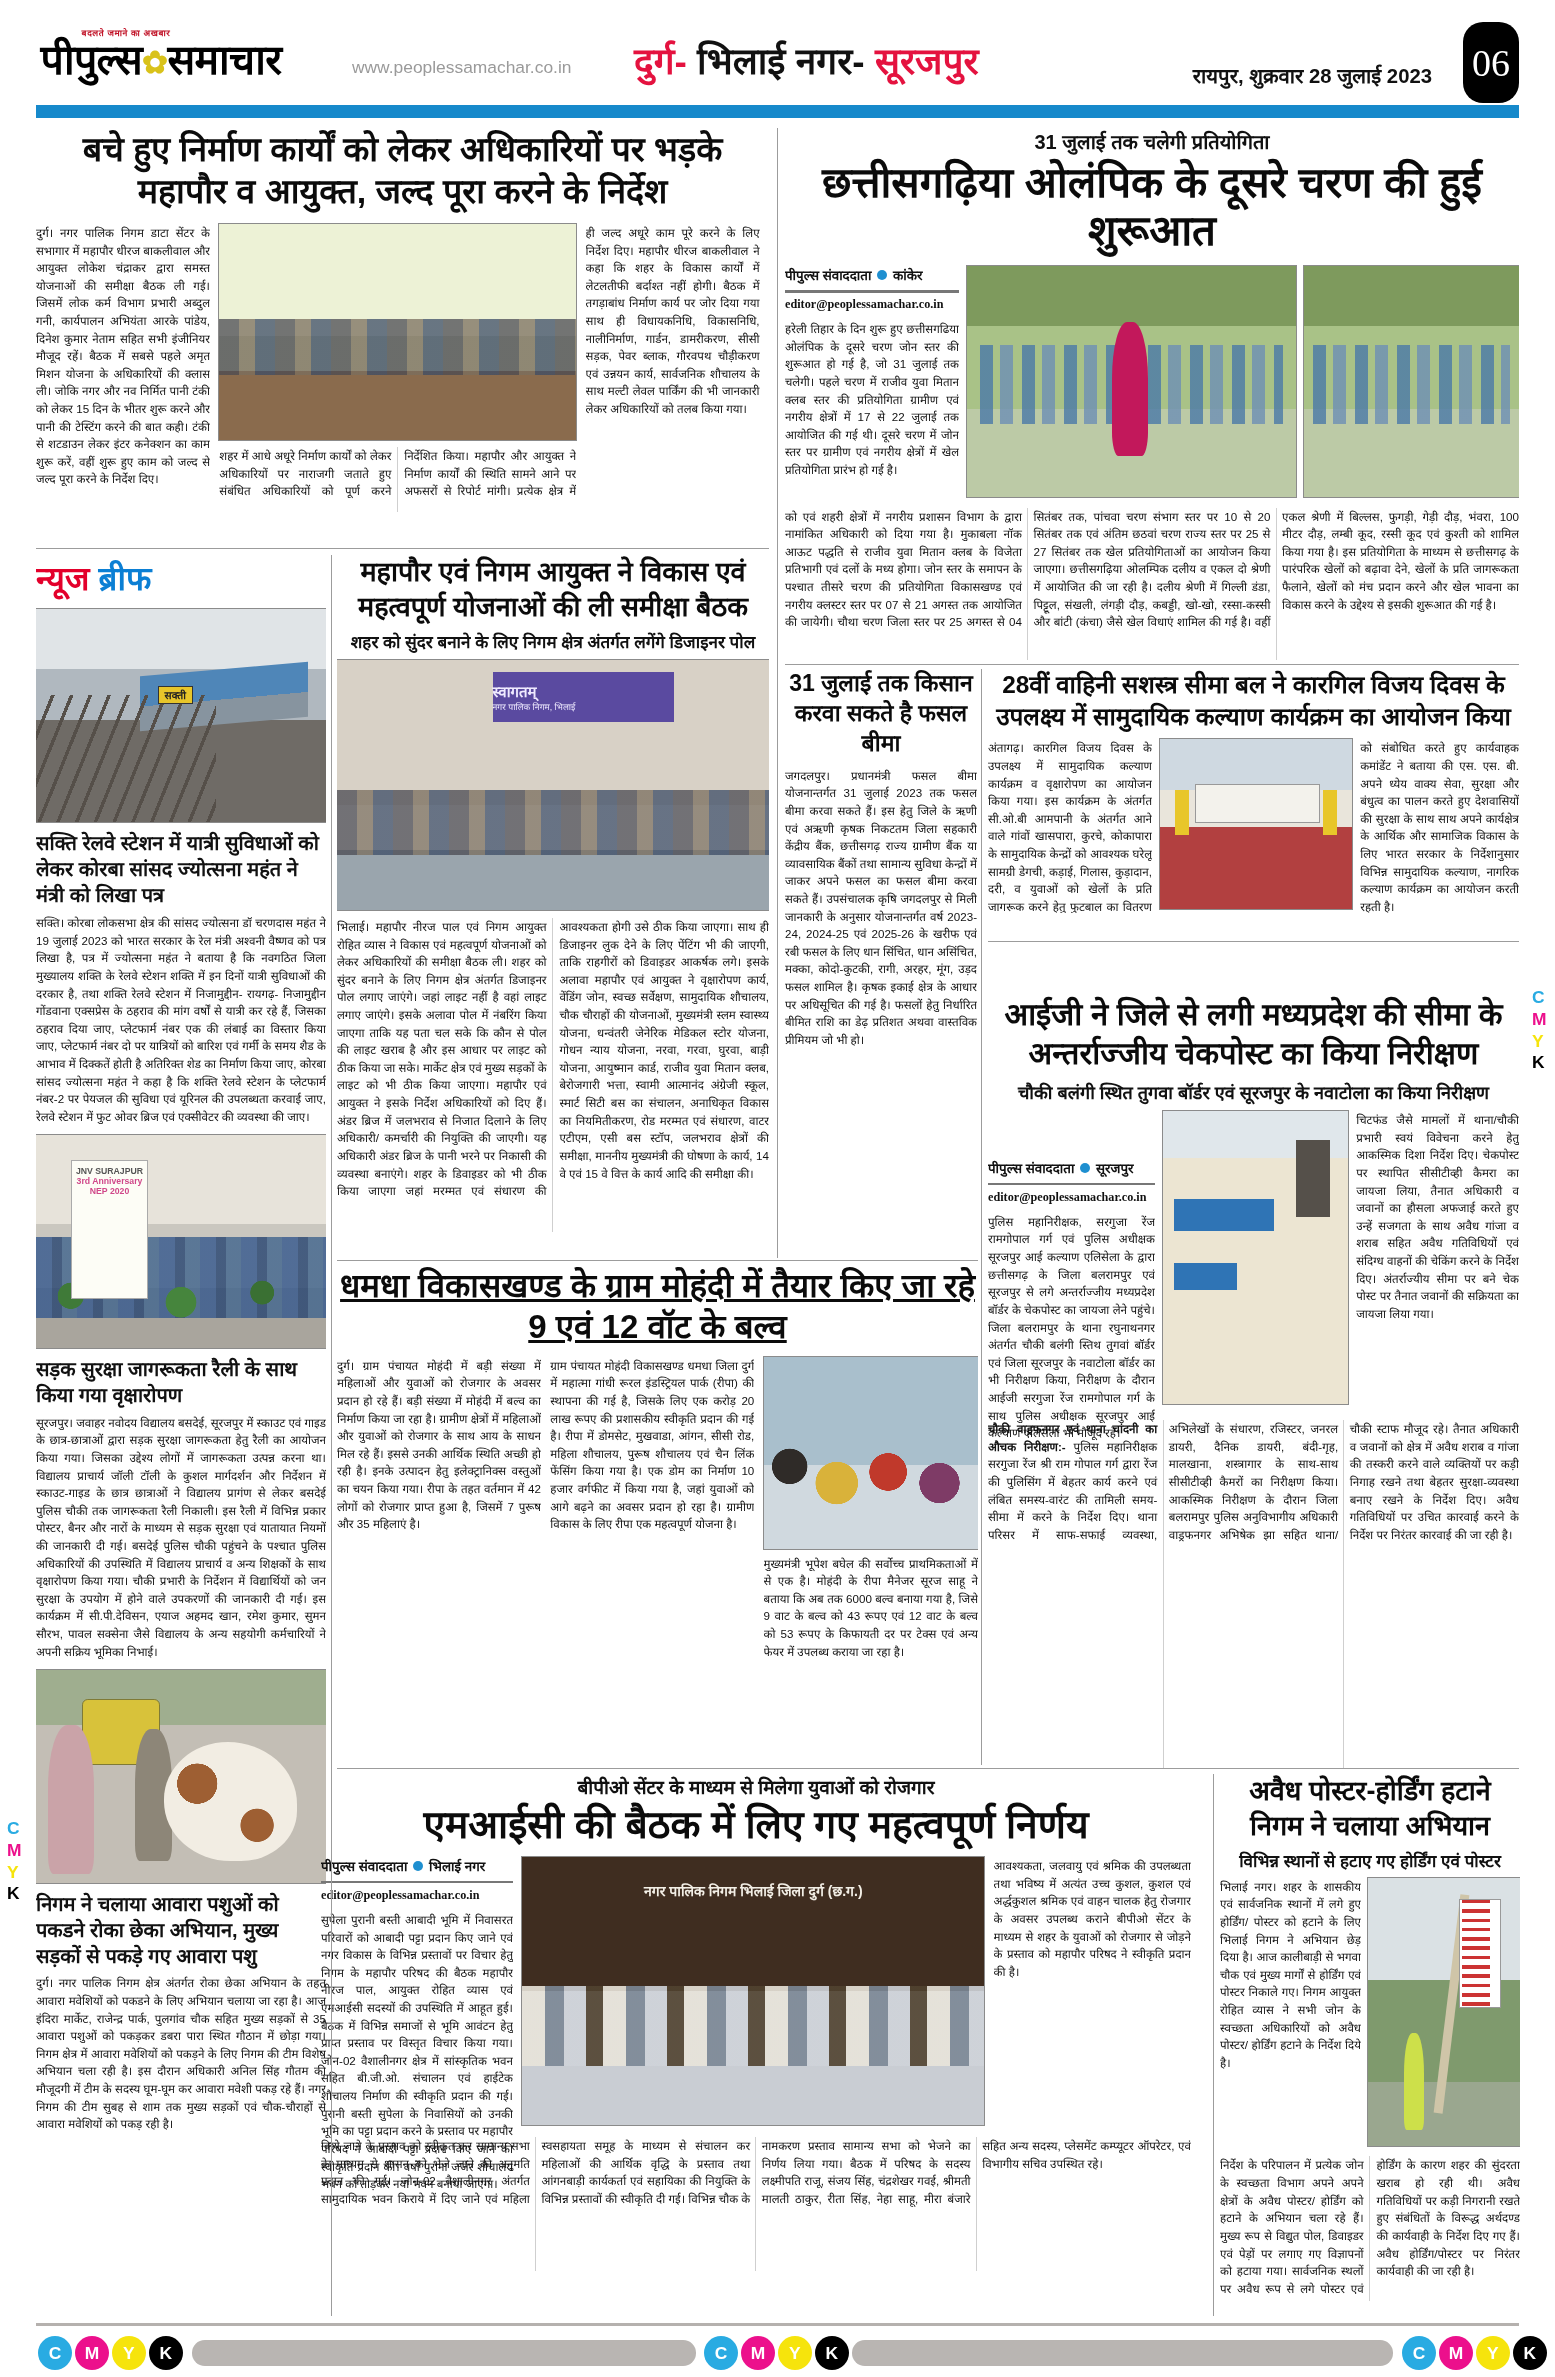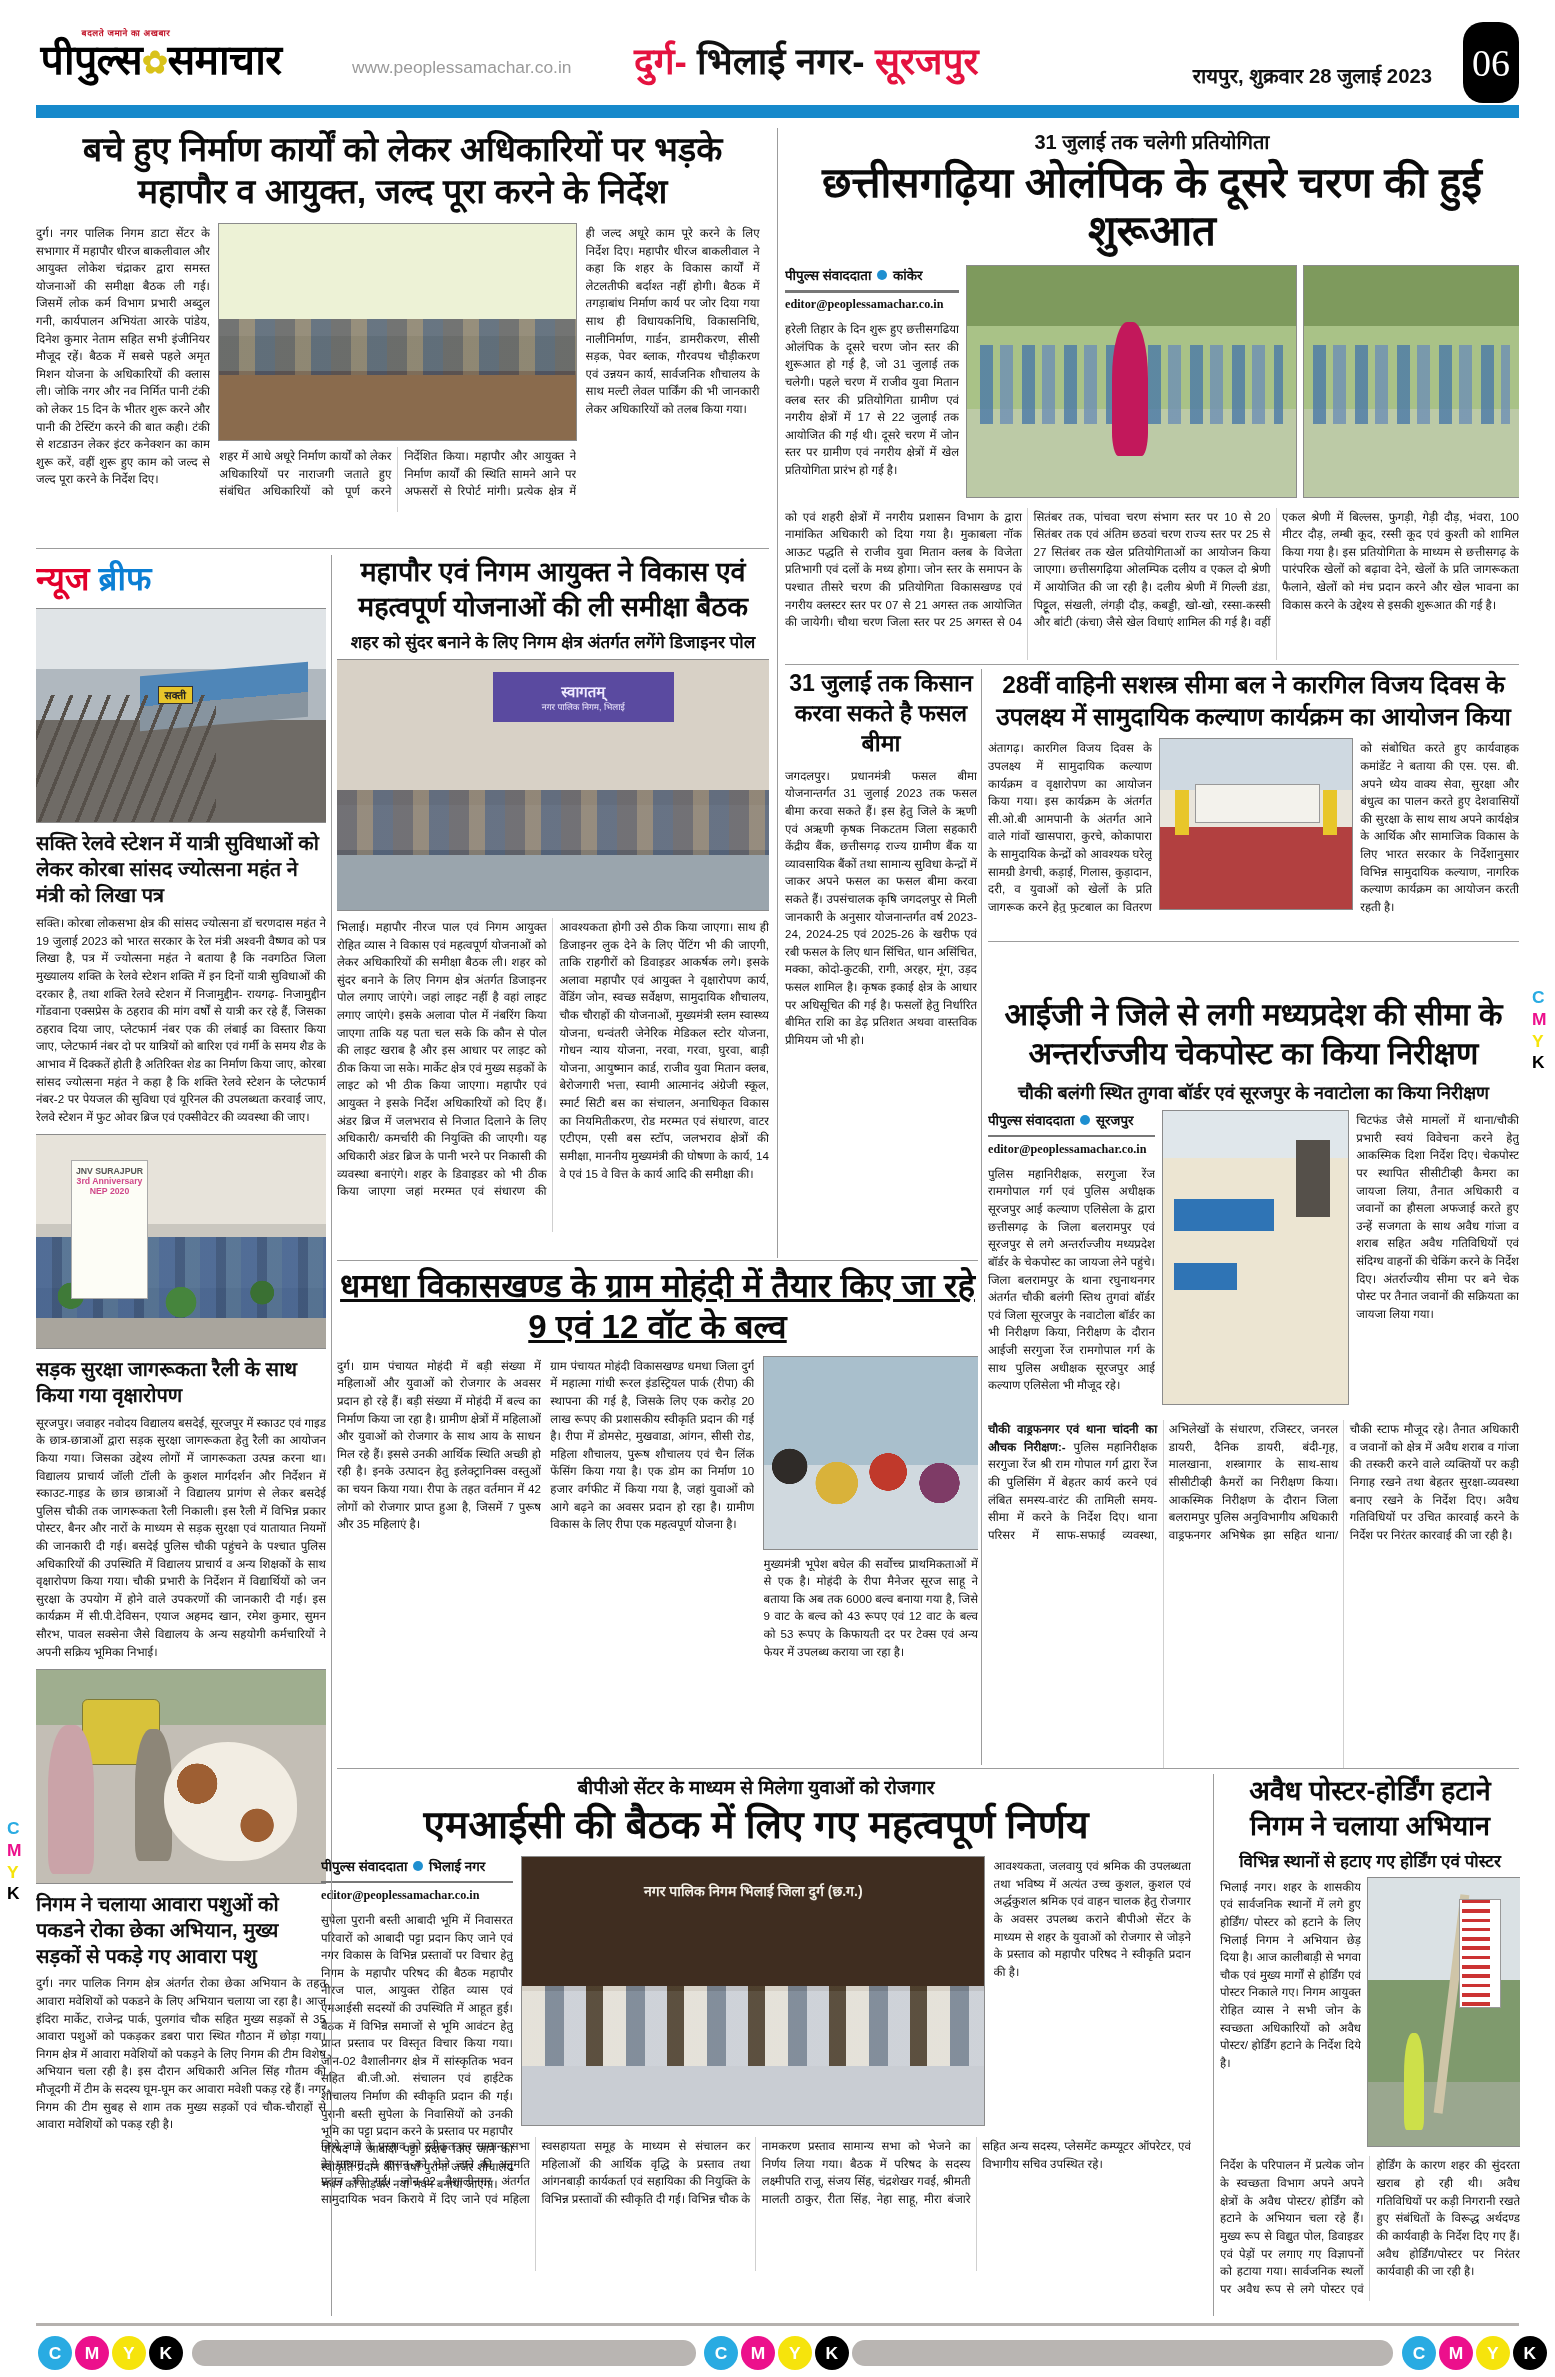--- a/index.html
+++ b/index.html
@@ -60,21 +60,21 @@
   .cow-body{position:absolute;right:10%;bottom:10%;width:46%;height:56%;background:#f2ede3;
          border-radius:48% 52% 42% 50%;
          background-image:radial-gradient(circle at 25% 35%,#9e5f33 0 20px,transparent 20.3px),
                           radial-gradient(circle at 70% 70%,#9e5f33 0 16.3px,transparent 17px);}
   .fig{position:absolute;border-radius:42% 42% 12% 12%;}
   .cow-man1{left:4%;bottom:4%;width:16%;height:70%;background:#caa3a8;}
   .cow-man2{left:34%;bottom:10%;width:13%;height:62%;background:#8d8678;}
   .rick{position:absolute;left:16%;top:14%;width:26%;height:30%;background:#d8c23a;border-radius:5.8px;border:1.2px solid #7f7a36;}
   .ph-review{background:linear-gradient(180deg,#d8d1c6 0 58%,#eae7e0 58% 76%,#9aa5ad 76% 100%);}
   .review-banner{position:absolute;top:5%;left:36%;width:42%;height:20%;background:#5a4aa0;color:#efeaff;
-         display:flex;flex-direction:column;align-items:center;justify-content:center;}
+         display:flex;flex-direction:column;justify-content:center;}
   .review-banner .b1{font-size:15px;font-weight:bold;}
   .review-banner .b2{font-size:8.7px;}
   .ph-oly{background:linear-gradient(180deg,#7e9a5d 0 26%,#a9c287 26% 62%,#bccaa6 62% 100%);}
   .oly-girl{position:absolute;left:44%;top:24%;width:11%;height:58%;background:#c2185b;border-radius:42% 42% 18% 18%;}
   .oly-kids{position:absolute;left:4%;right:4%;top:34%;height:34%;
          background:repeating-linear-gradient(90deg,#4a79a8 0 12.8px,transparent 12.8px 20px,#6d8fb5 20px 33px,transparent 33px 42px);opacity:.8;}
   .ph-ssb{background:linear-gradient(180deg,#cfd9e1 0 30%,#e9e5db 30% 52%,#b24040 52% 100%);}
   .ssb-tent{position:absolute;left:18%;top:26%;width:64%;height:22%;background:#f3f2ec;border:0.6px solid #999;}
   .ssb-flag1,.ssb-flag2{position:absolute;width:7%;height:26%;background:#e8c62a;top:30%;}
   .ssb-flag1{left:8%;}.ssb-flag2{right:8%;}
@@ -136,21 +136,21 @@
   .ssb{left:988px;top:669px;width:531px;height:268px;}
   .ssb .hl{font-size:24.4px;line-height:1.3;}
   .ssb-row{display:flex;gap:8.1px;margin-top:7px;height:174px;}
   .ssb-row .c1{width:164px;}
   .ssb-row .ph{width:192px;height:170px;}
   .ssb-row .c2{flex:1;}
   .ig{left:988px;top:995px;width:531px;height:819px;}
   .ig .hl{font-size:31px;line-height:1.26;}
   .ig .sub{font-size:18px;margin:7px 0;}
   .ig-row{display:flex;gap:8.1px;height:302px;}
-  .ig-byl{width:167px;}
+  .ig-byl{width:167px;margin-top:48px;}
   .ig-row .ph{width:185px;height:293px;}
   .ig-row .c2{flex:1;}
   .ig-bottom{margin-top:7px;height:348px;}
   .mic{left:321px;top:1774px;width:870px;height:542px;}
   .mic .kicker{font-size:19px;font-weight:800;text-align:center;}
   .mic .hl{font-size:39px;line-height:1.2;margin-top:2.3px;}
   .mic-row{display:flex;gap:9.3px;margin-top:8.1px;height:273px;}
   .mic-byl{width:192px;}
   .mic-row .ph{width:462px;height:268px;}
   .mic-row .c2{flex:1;}

